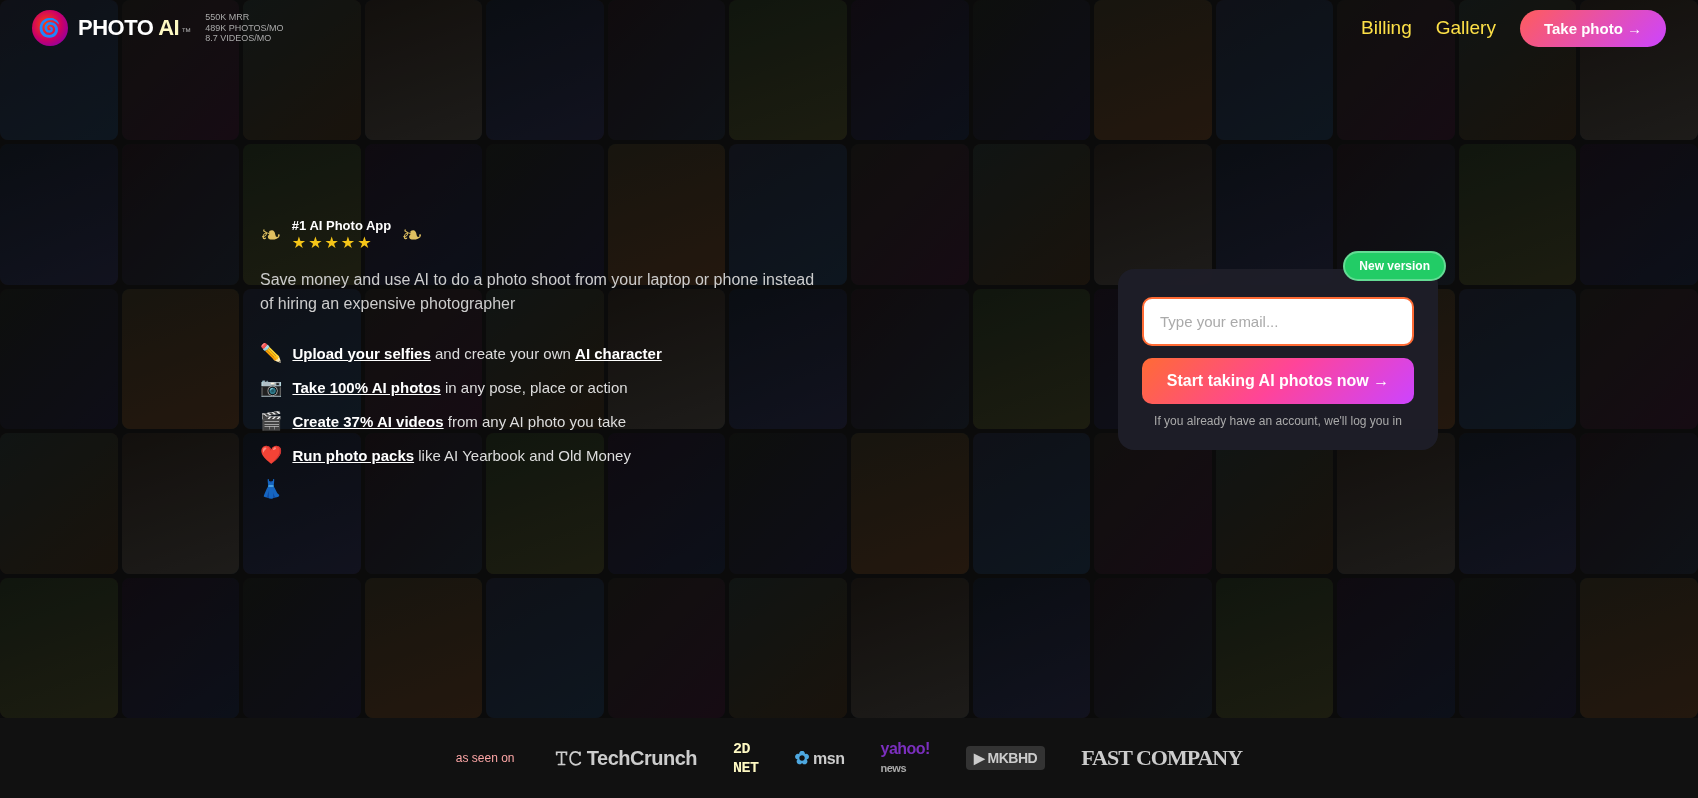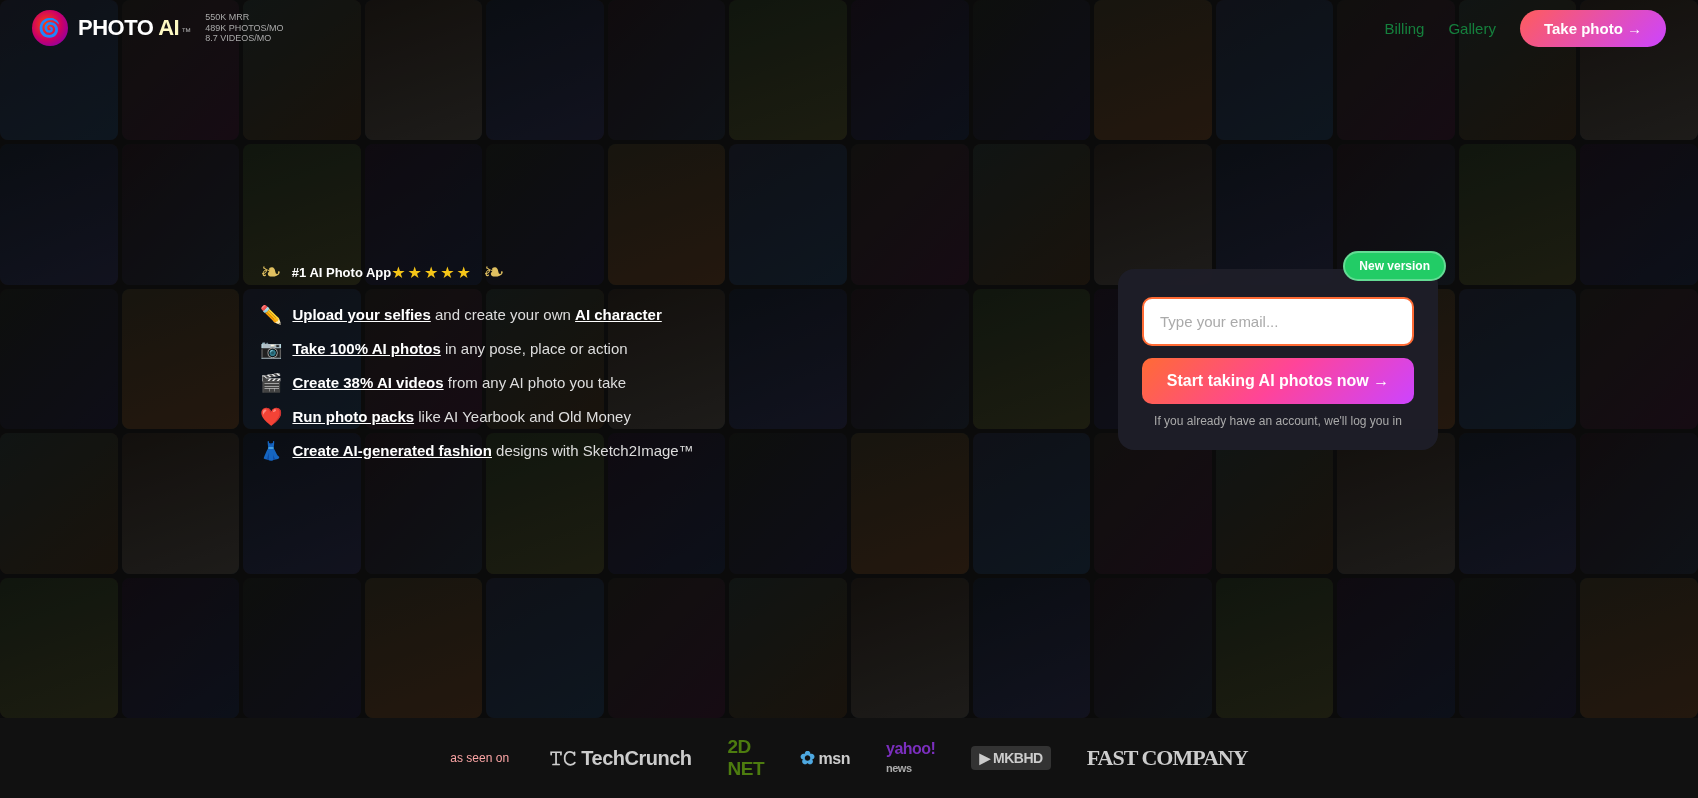--- a/index.html
+++ b/index.html
@@ -23,21 +23,21 @@
     }
     .logo-text {
       font-size: 22px; font-weight: 800; color: #fff; letter-spacing: -0.5px;
     }
     .logo-text span { color: #fef9c3; }
     .logo-badge {
       display: flex; flex-direction: column; line-height: 1.2;
       font-size: 9px; color: #aaa; margin-left: 4px;
     }
     .nav-right { display: flex; align-items: center; gap: 24px; }
-    .nav-link { color: #15803d; font-size: 15px; text-decoration: none; cursor: pointer; }
+    .nav-link { color: #fde047; font-size: 19px; text-decoration: none; cursor: pointer; }
     .btn-take-photo {
       background: linear-gradient(135deg, #ff5c5c, #cc44ff);
       color: #fff; border: none; padding: 10px 24px;
       border-radius: 30px; font-size: 15px; font-weight: 600;
       cursor: pointer; white-space: nowrap;
     }
 
     
     .hero-bg {
       position: absolute; top: 0; left: 0; right: 0; bottom: 80px;
@@ -77,21 +77,21 @@
       display: flex; align-items: center;
       padding: 0 260px 0 260px;
       gap: 80px;
     }
     .hero-left { flex: 1; color: #fff; }
     .award-badge {
       display: flex; align-items: center; gap: 10px; margin-bottom: 16px;
       color: #fff;
     }
     .laurel { font-size: 26px; color: #e0c060; }
-    .award-text { display: flex; flex-direction: row; align-items: center; }
+    .award-text { display: flex; flex-direction: column; }
     .award-title { font-size: 13px; font-weight: 600; }
     .stars { color: #f5c518; font-size: 16px; letter-spacing: 2px; }
     .hero-headline {
       font-size: 52px; font-weight: 900; line-height: 1.1;
       margin-bottom: 18px; color: #fff;
     }
     .hero-sub {
       font-size: 16px; color: #ccc; margin-bottom: 26px; max-width: 560px; line-height: 1.5;
     }
     .feature-list { list-style: none; display: flex; flex-direction: column; gap: 12px; }
@@ -383,60 +383,60 @@
 <div class="hero-content">
   <div class="hero-left">
     <div class="award-badge">
       <span class="laurel">❧</span>
       <div class="award-text">
         <span class="award-title">#1 AI Photo App</span>
         <span class="stars">★★★★★</span>
       </div>
       <span class="laurel">❧</span>
     </div>
+    <p class="hero-sub">Save money and use AI to do a photo shoot from your laptop or phone instead of hiring an expensive photographer</p>
     <ul class="feature-list">
       <li>
         <span class="feat-icon">✏️</span>
         <span><a href="#">Upload your selfies</a> and create your own <a href="#">AI character</a></span>
       </li>
       <li>
         <span class="feat-icon">📷</span>
         <span><a href="#">Take 100% AI photos</a> in any pose, place or action</span>
       </li>
       <li>
         <span class="feat-icon">🎬</span>
-        <span><a href="#">Create 38% AI videos</a> from any AI photo you take</span>
+        <span><a href="#">Create 37% AI videos</a> from any AI photo you take</span>
       </li>
       <li>
         <span class="feat-icon">❤️</span>
         <span><a href="#">Run photo packs</a> like AI Yearbook and Old Money</span>
       </li>
       <li>
         <span class="feat-icon">👗</span>
-        <span><a href="#">Create AI-generated fashion</a> designs with Sketch2Image™</span>
       </li>
     </ul>
   </div>
 
   <div class="signup-card">
     <div class="new-version-badge">New version</div>
     <input class="email-input" type="email" placeholder="Type your email..." style="">
     <button class="btn-start">Start taking AI photos now →</button>
     <p class="login-note">If you already have an account, we'll log you in</p>
   </div>
 </div>
 
 <div class="footer-bar">
   <span class="as-seen">as seen on</span>
   <div class="press-logos">
     <span class="press-logo techcrunch">
       <span style="color:#ccc;font-size:20px;font-weight:900;">𝚃𝙲</span> <span style="color:#ccc;">TechCrunch</span>
     </span>
     <span class="press-logo small">
-      <span style="color:#4d7c0f;font-weight:900;font-size:19px;">2D<br>NET</span>
+      <span style="color:#fef9c3;font-weight:900;font-size:15px;font-family:Liberation Mono, monospace;">2D<br>NET</span>
     </span>
     <span class="press-logo small">
       <span style="color:#4ea8e0;font-size:18px;">✿</span> <span style="color:#ccc;">msn</span>
     </span>
     <span class="press-logo small" style="color:#7b2fbe;">
       yahoo!<br><span style="font-size:11px;color:#aaa;">news</span>
     </span>
     <span class="press-logo small">
       <span style="color:#ccc;background:#333;padding:4px 8px;border-radius:4px;font-size:14px;">▶ MKBHD</span>
     </span>

